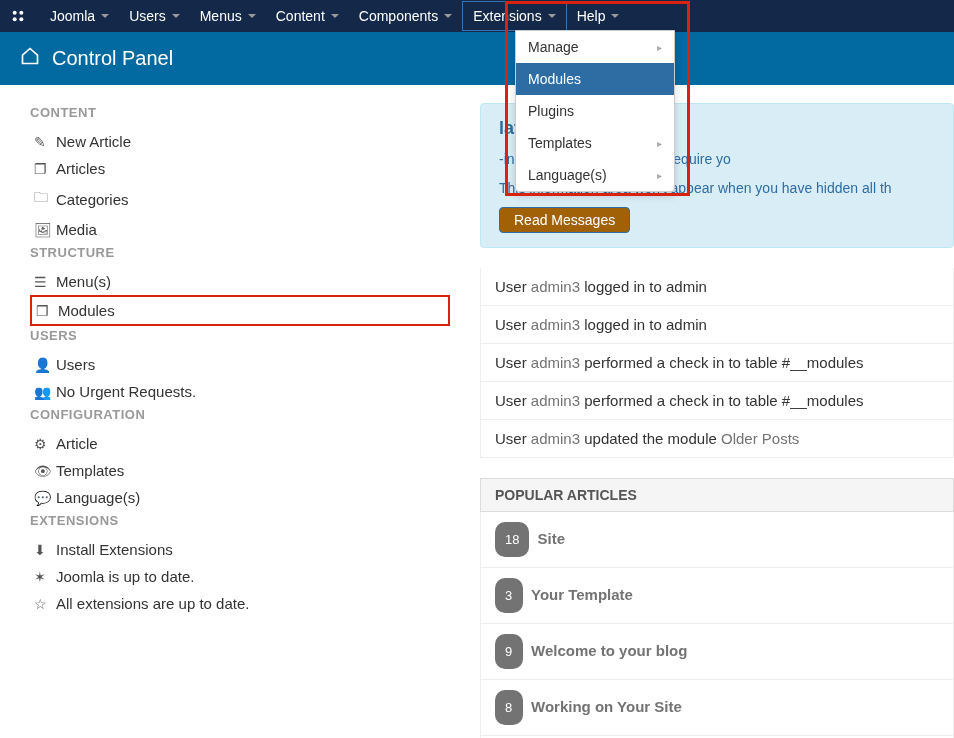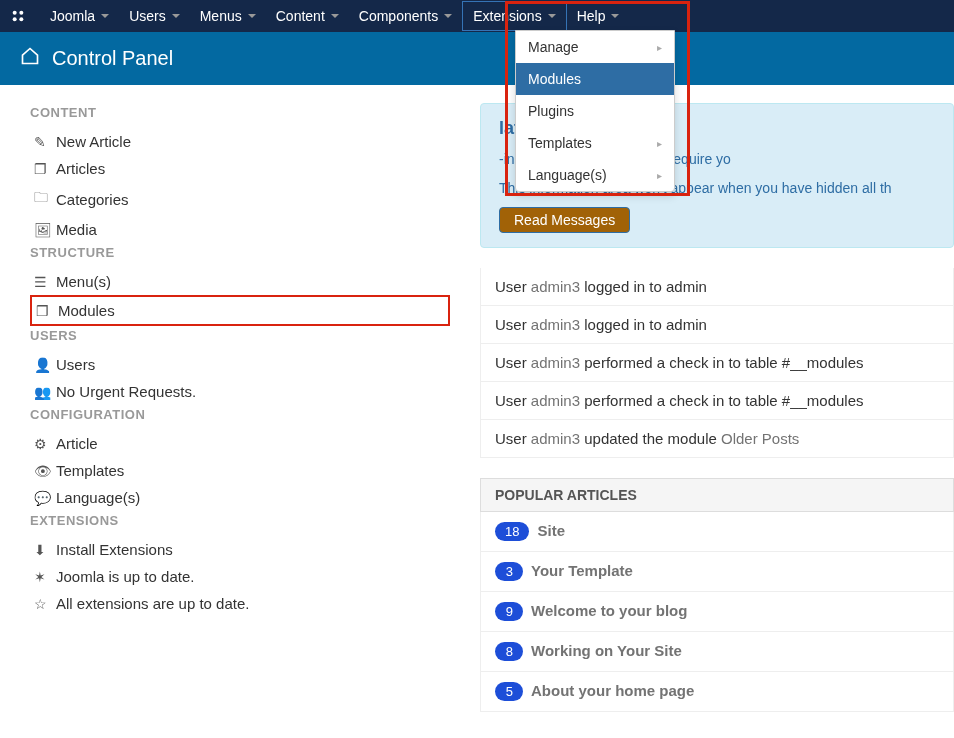--- a/index.html
+++ b/index.html
@@ -24,21 +24,21 @@
 .side-link .icon { width: 22px; color: #555; font-size: 14px; }
 .side-link.highlighted { border: 2px solid #d9230f; }
 .main { flex: 1; padding-top: 18px; }
 .info-box { background: #d9edf7; border: 1px solid #bce8f1; border-radius: 4px; padding: 14px 18px; margin-bottom: 20px; }
 .info-box h3 { color: #2e6da4; font-size: 18px; margin-bottom: 10px; font-weight: bold; }
 .info-box p { color: #2e6da4; font-size: 14px; margin-bottom: 8px; line-height: 1.5; }
 .btn-primary { background: #a16207; color: #fff; border: 1px solid #2e6da4; padding: 4px 14px; border-radius: 4px; cursor: pointer; font-size: 14px; }
 .panel-head { background: #f5f5f5; border: 1px solid #ddd; padding: 8px 14px; font-weight: bold; color: #555; font-size: 14px; }
 .panel-row { border: 1px solid #eee; border-top: none; padding: 10px 14px; font-size: 15px; }
 .panel-row a, .link { color: #737373; cursor: pointer; }
-.badge { display: inline-block; background: #1d4ed8; color: #fff; border-radius: 10px; padding: 2px 10px; font-size: 13px; margin-right: 8px; min-width: 28px; text-align: right; }
+.badge { display: inline-block; background: #737373; color: #fff; border-radius: 10px; padding: 10px 10px; font-size: 13px; margin-right: 8px; min-width: 28px; text-align: left; }
 .panel { margin-bottom: 20px; }
 .red-overlay { position: absolute; border: 3px solid #d9230f; pointer-events: none; z-index: 200; }
 .svg-icon { width: 16px; height: 16px; }
 </style>
 </head>
 <body>
 
 <div class="topbar">
   <span class="joomla-logo">
     <svg class="svg-icon" viewBox="0 0 24 24" fill="#fff">

